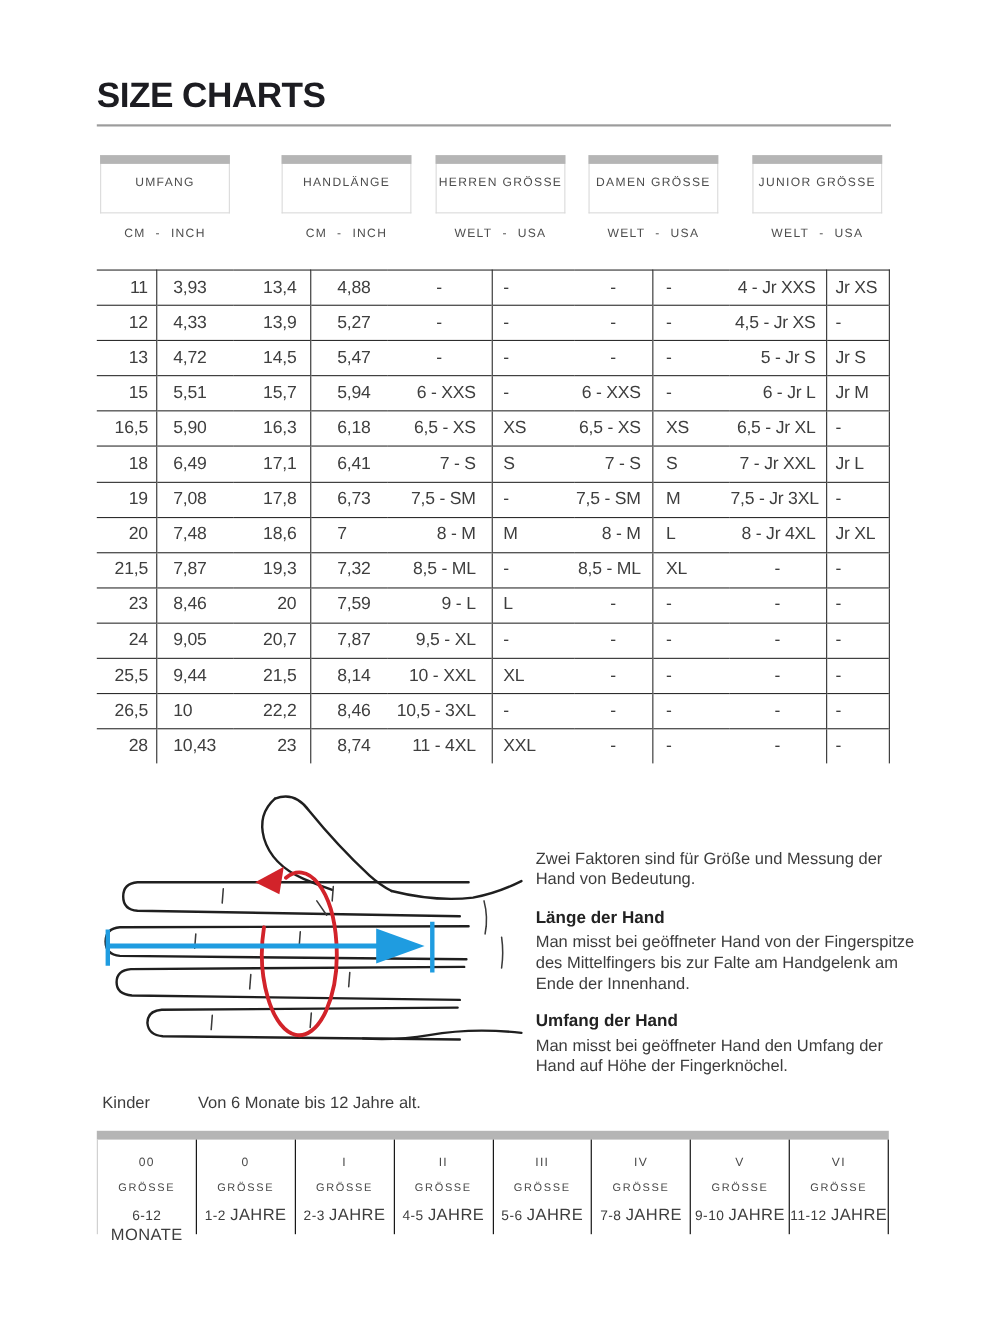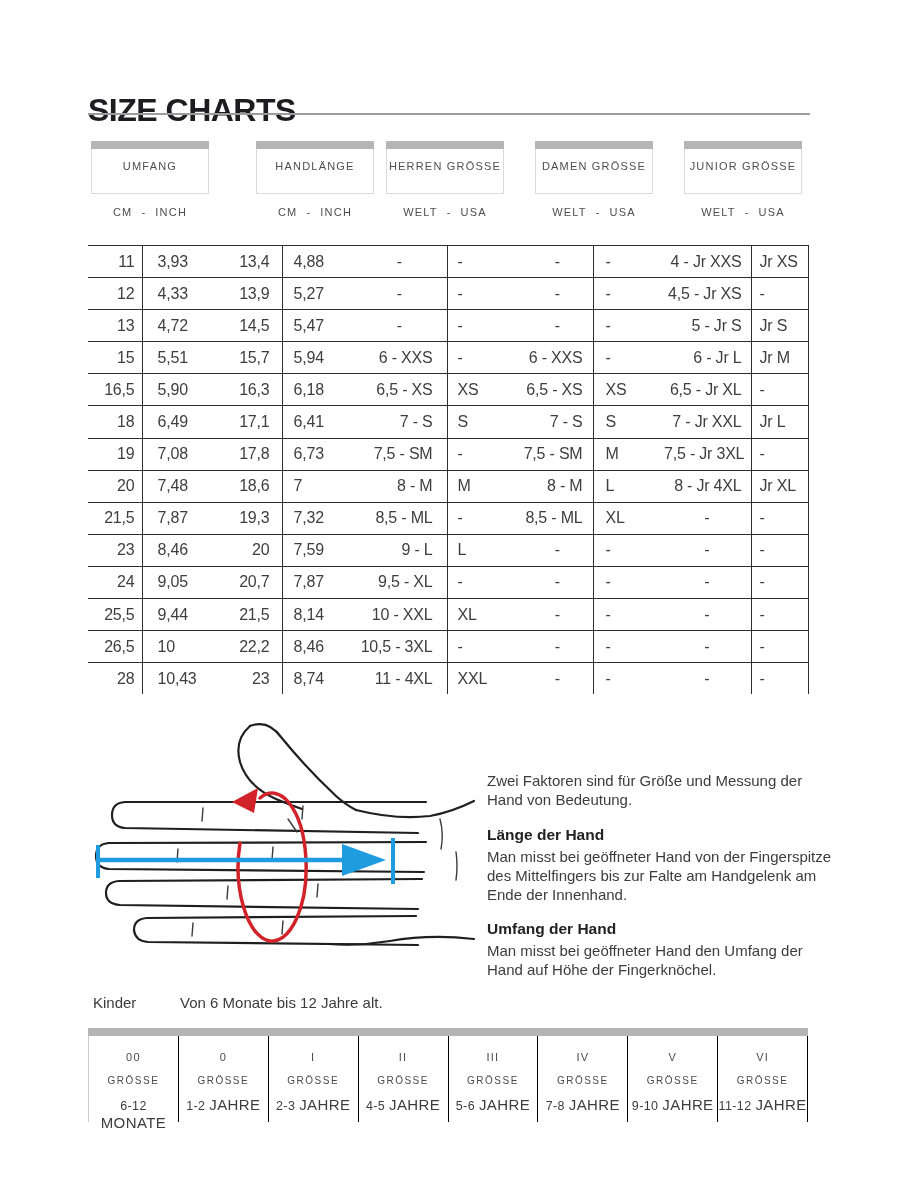--- a/index.html
+++ b/index.html
@@ -1,38 +1,38 @@
 <!DOCTYPE html>
 <html><head>
 <meta charset="utf-8">
 <style>
   html,body{margin:0;padding:0;background:#ffffff;}
   .page{position:relative;width:900px;height:1200px;background:#fff;overflow:hidden;
         font-family:"Liberation Sans","DejaVu Sans",sans-serif;color:#3b3b3c;}
 
   .title{position:absolute;left:88px;top:68px;font-size:32px;font-weight:bold;
-         letter-spacing:-0.5px;color:#1c1c21;margin-top:24px;}
+         letter-spacing:-0.5px;color:#1c1c21;}
   .title-rule{position:absolute;left:88px;top:113px;width:722px;border-top:2px solid #9c9c9c;}
 
   .gbox{position:absolute;top:141px;width:118px;height:53px;box-sizing:border-box;
         border:1px solid #dadada;border-top:none;background:#fff;}
   .gbar{height:8px;background:#b5b5b5;margin:0 -1px;}
   .glabel{margin-top:11px;text-align:center;font-size:11px;letter-spacing:1.2px;color:#4e4e4e;}
   .gunits{position:absolute;top:206px;width:118px;display:flex;justify-content:center;gap:9px;
           font-size:11px;letter-spacing:1.2px;color:#4e4e4e;}
-  .gx0{left:91px}.gx1{left:256px}.gx2{left:386px}.gx3{left:535px}.gx4{left:684px}
+  .gx0{left:91px}.gx1{left:256px}.gx2{left:396px}.gx3{left:535px}.gx4{left:684px}
 
   table.sizes{position:absolute;left:88px;top:245px;width:720px;border-collapse:collapse;
               table-layout:fixed;}
   table.sizes td{border-top:1.5px solid #2d2d2d;height:29.1px;font-size:16px;color:#3e3e3e;
                  letter-spacing:-0.2px;white-space:nowrap;overflow:hidden;}
   td.c0{text-align:right;padding-right:7px;border-right:1.5px solid #2d2d2d;}
   td.c1{text-align:left;padding-left:15px;}
   td.c2{text-align:right;padding-right:12px;border-right:1.5px solid #2d2d2d;}
-  td.c3{text-align:left;padding-left:11px;}
+  td.c3{text-align:left;padding-left:24px;}
   td.c4{text-align:right;padding-right:14px;border-right:1.5px solid #2d2d2d;}
   td.c5{text-align:left;padding-left:10px;}
   td.c6{text-align:right;padding-right:10px;border-right:1.5px solid #2d2d2d;}
   td.c7{text-align:left;padding-left:12px;}
   td.c8{text-align:right;padding-right:9px;border-right:1.5px solid #2d2d2d;}
   td.c9{text-align:left;padding-left:8px;border-right:1.5px solid #2d2d2d;}
   table.sizes td.dash{text-align:center;padding:0;}
 
   .hand-wrap{position:absolute;left:88px;top:712px;width:395px;height:272px;}
 

